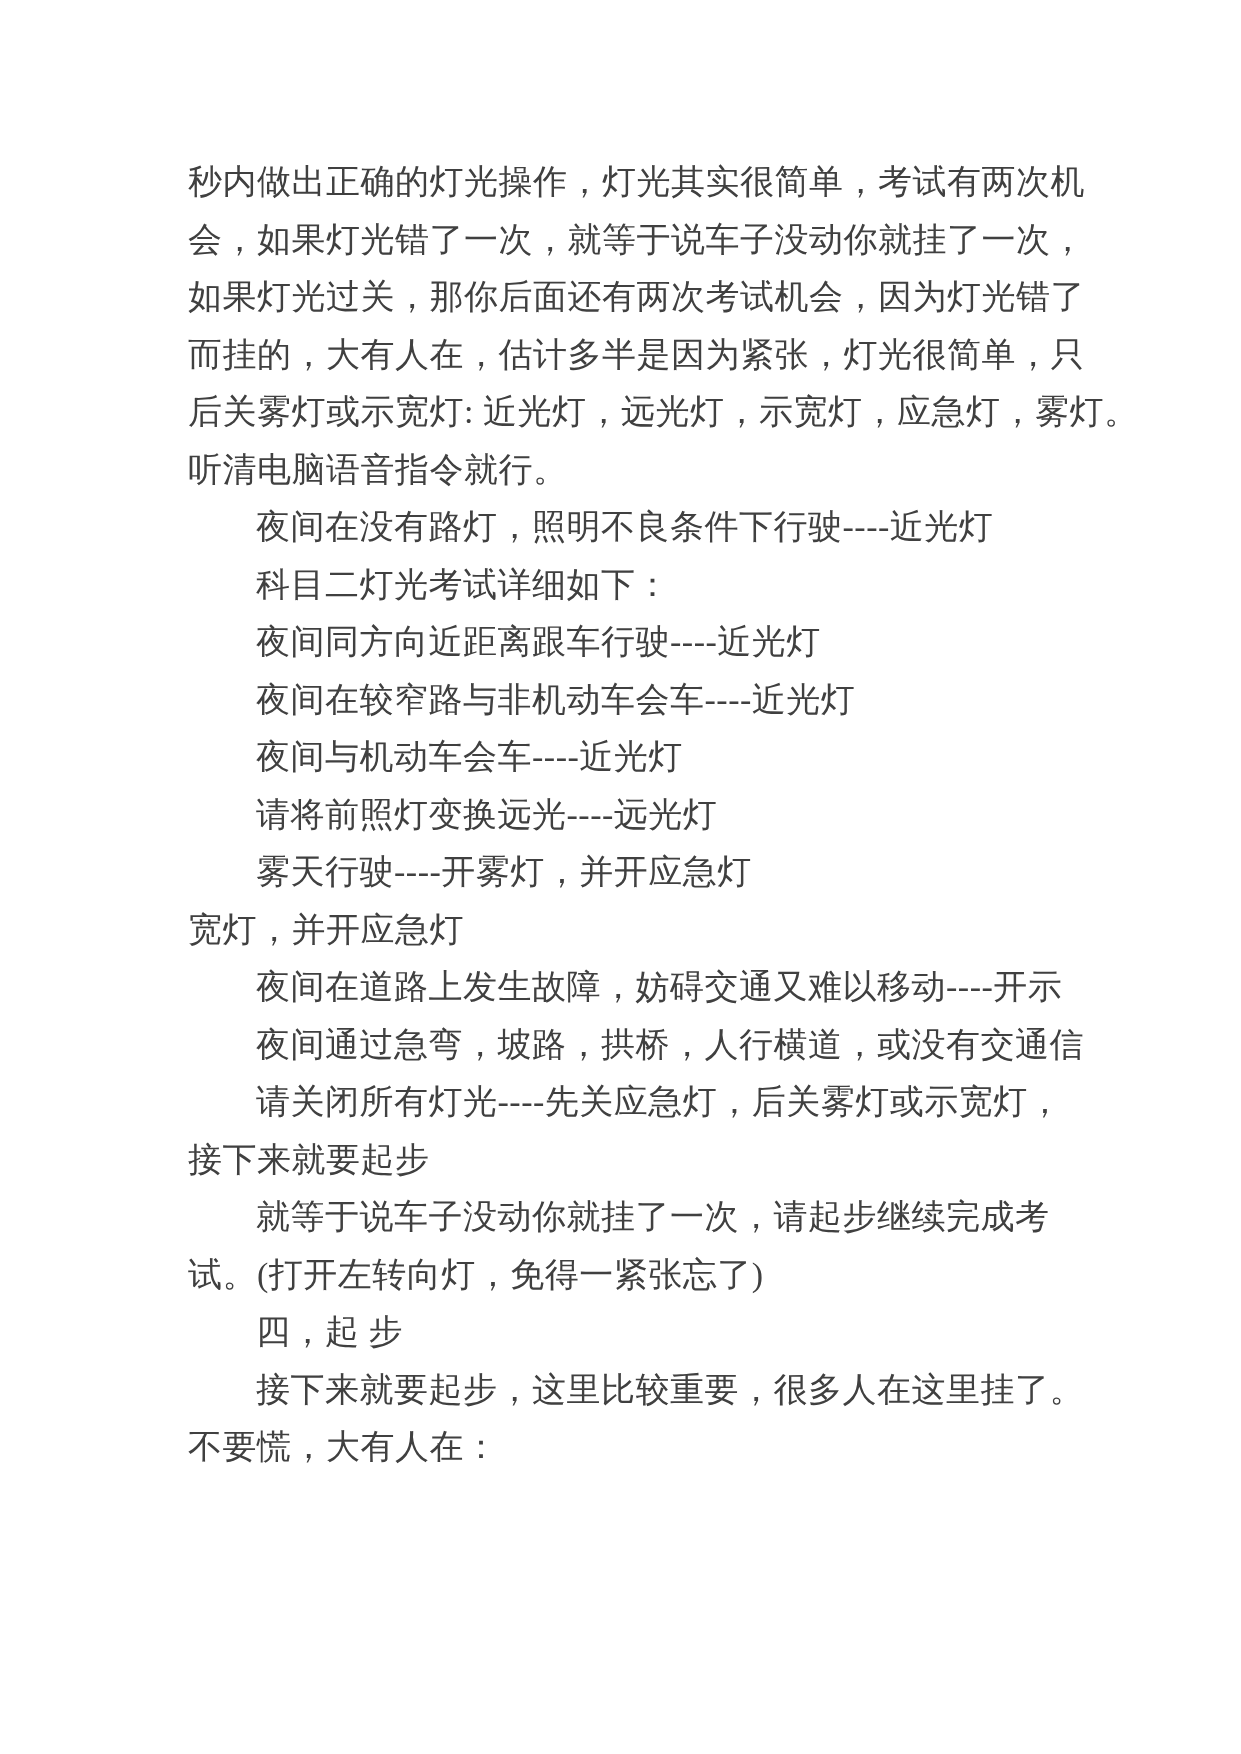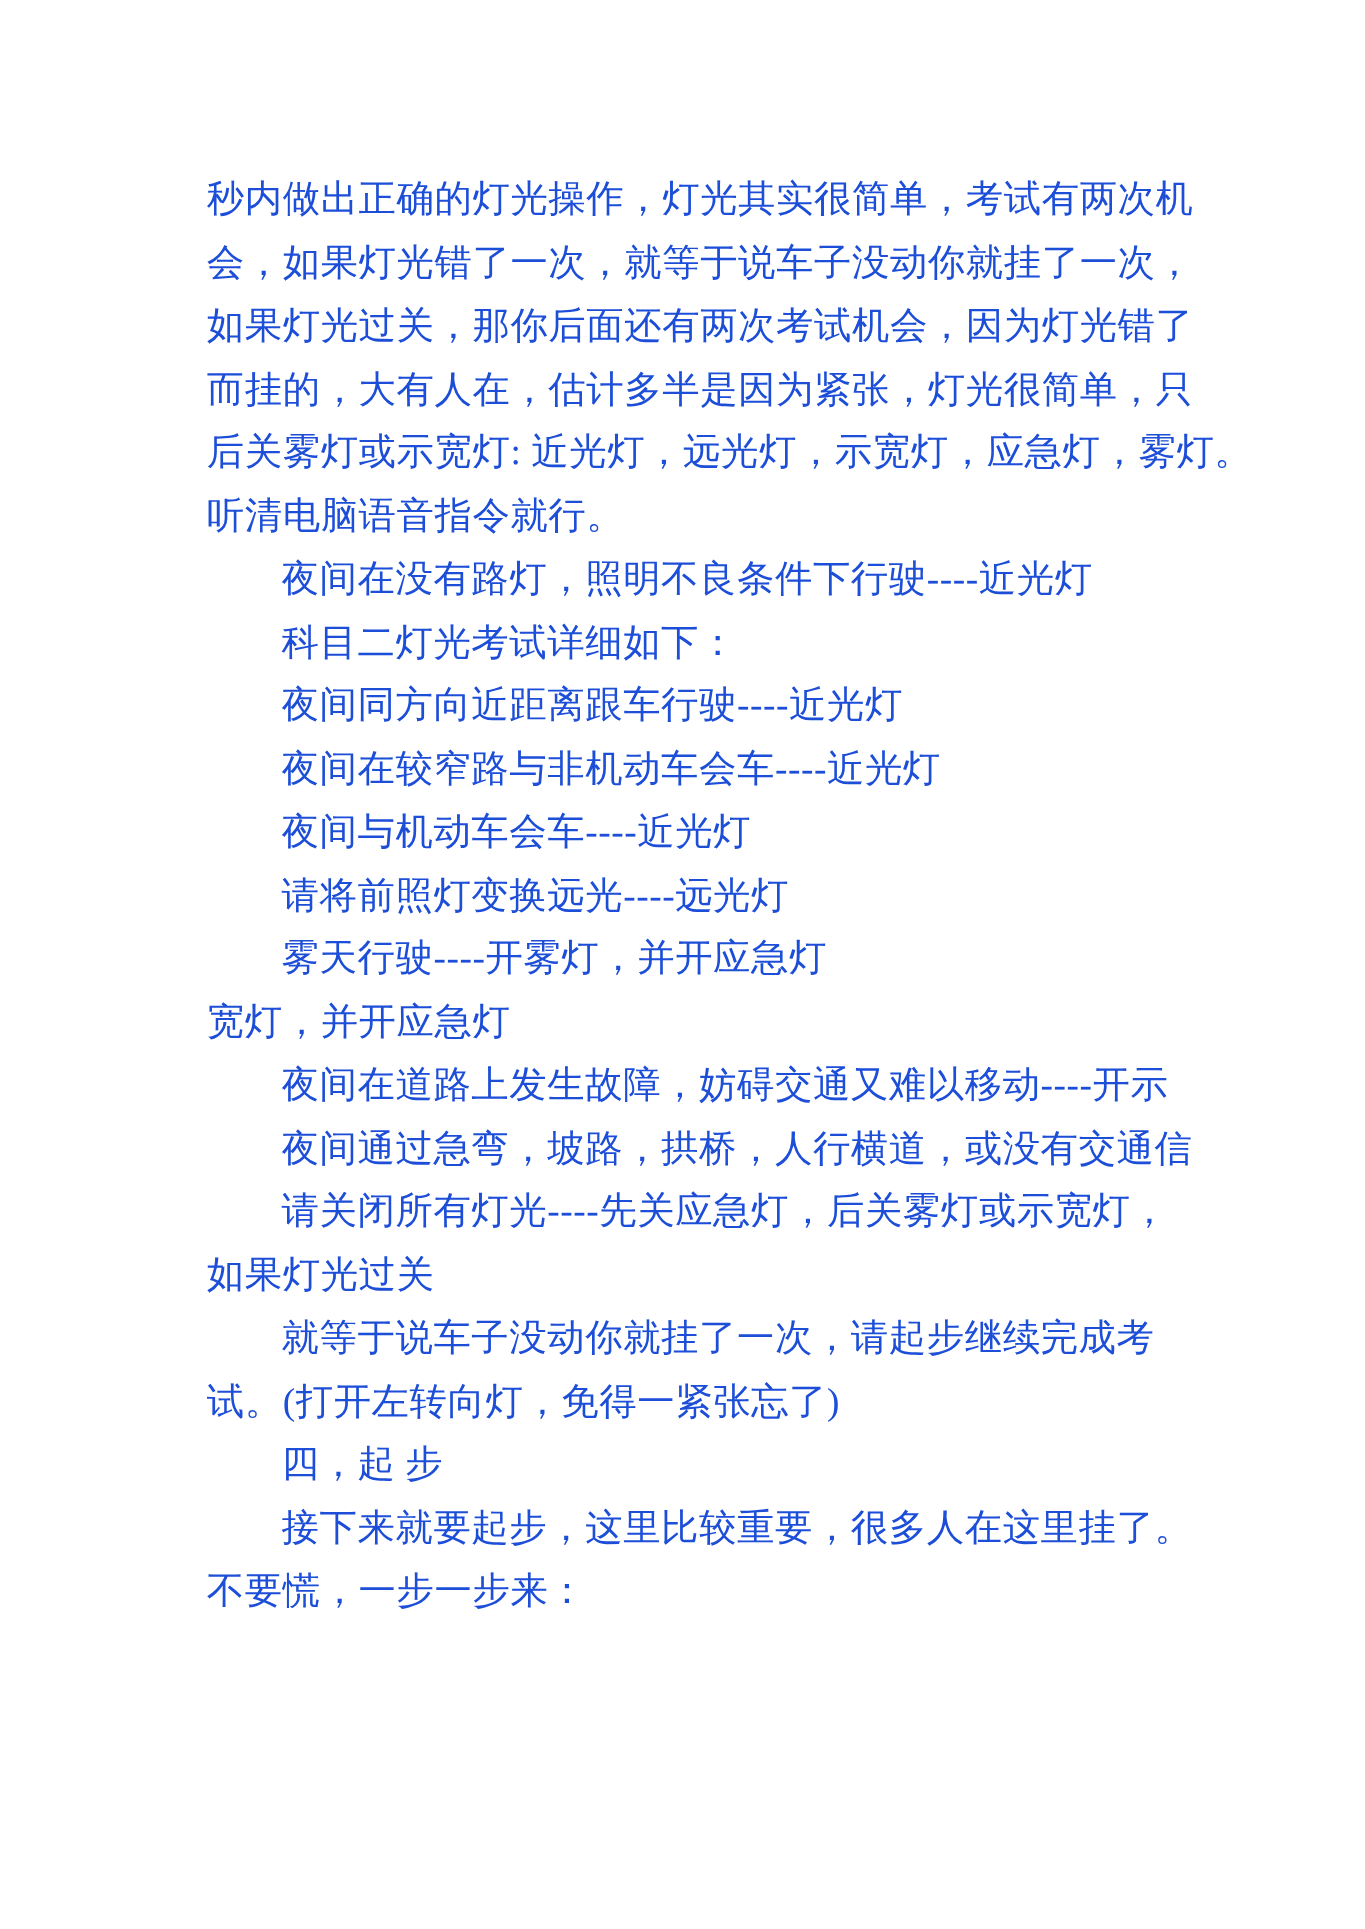--- a/index.html
+++ b/index.html
@@ -15,21 +15,21 @@
     overflow: hidden;
     font-family: "Liberation Serif", "DejaVu Serif", serif;
   }
   .text-block {
     position: absolute;
     top: 153px;
     left: 188px;
     width: 884px;
     font-size: 34px;
     font-weight: 400;
-    color: #1d4ed8;
+    color: #404040;
     -webkit-font-smoothing: antialiased;
   }
   .line {
     height: 57.5px;
     line-height: 57.5px;
     white-space: pre;
     letter-spacing: 0.5px;
   }
   .line.indent {
     padding-left: 68px;
@@ -50,20 +50,20 @@
       <div class="line indent">科目二灯光考试详细如下：</div>
       <div class="line indent">夜间同方向近距离跟车行驶----近光灯</div>
       <div class="line indent">夜间在较窄路与非机动车会车----近光灯</div>
       <div class="line indent">夜间与机动车会车----近光灯</div>
       <div class="line indent">请将前照灯变换远光----远光灯</div>
       <div class="line indent">雾天行驶----开雾灯，并开应急灯</div>
       <div class="line">宽灯，并开应急灯</div>
       <div class="line indent">夜间在道路上发生故障，妨碍交通又难以移动----开示</div>
       <div class="line indent">夜间通过急弯，坡路，拱桥，人行横道，或没有交通信</div>
       <div class="line indent">请关闭所有灯光----先关应急灯，后关雾灯或示宽灯，</div>
-      <div class="line">如果灯光过关</div>
+      <div class="line">接下来就要起步</div>
       <div class="line indent">就等于说车子没动你就挂了一次，请起步继续完成考</div>
       <div class="line">试。(打开左转向灯，免得一紧张忘了)</div>
       <div class="line indent">四，起 步</div>
       <div class="line indent">接下来就要起步，这里比较重要，很多人在这里挂了。</div>
-      <div class="line">不要慌，一步一步来：</div>
+      <div class="line">不要慌，大有人在：</div>
     </div>
 </div>
 
 </body></html>

